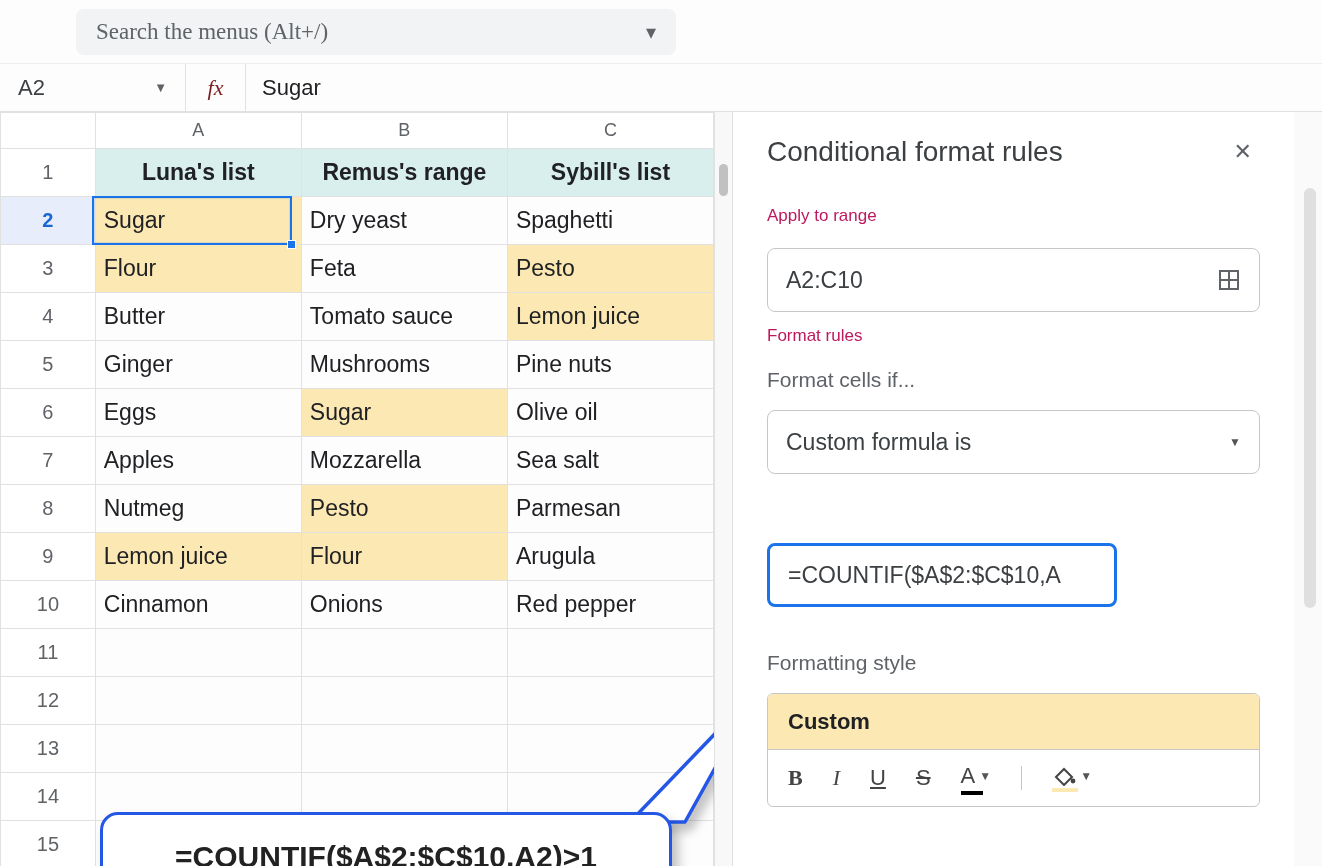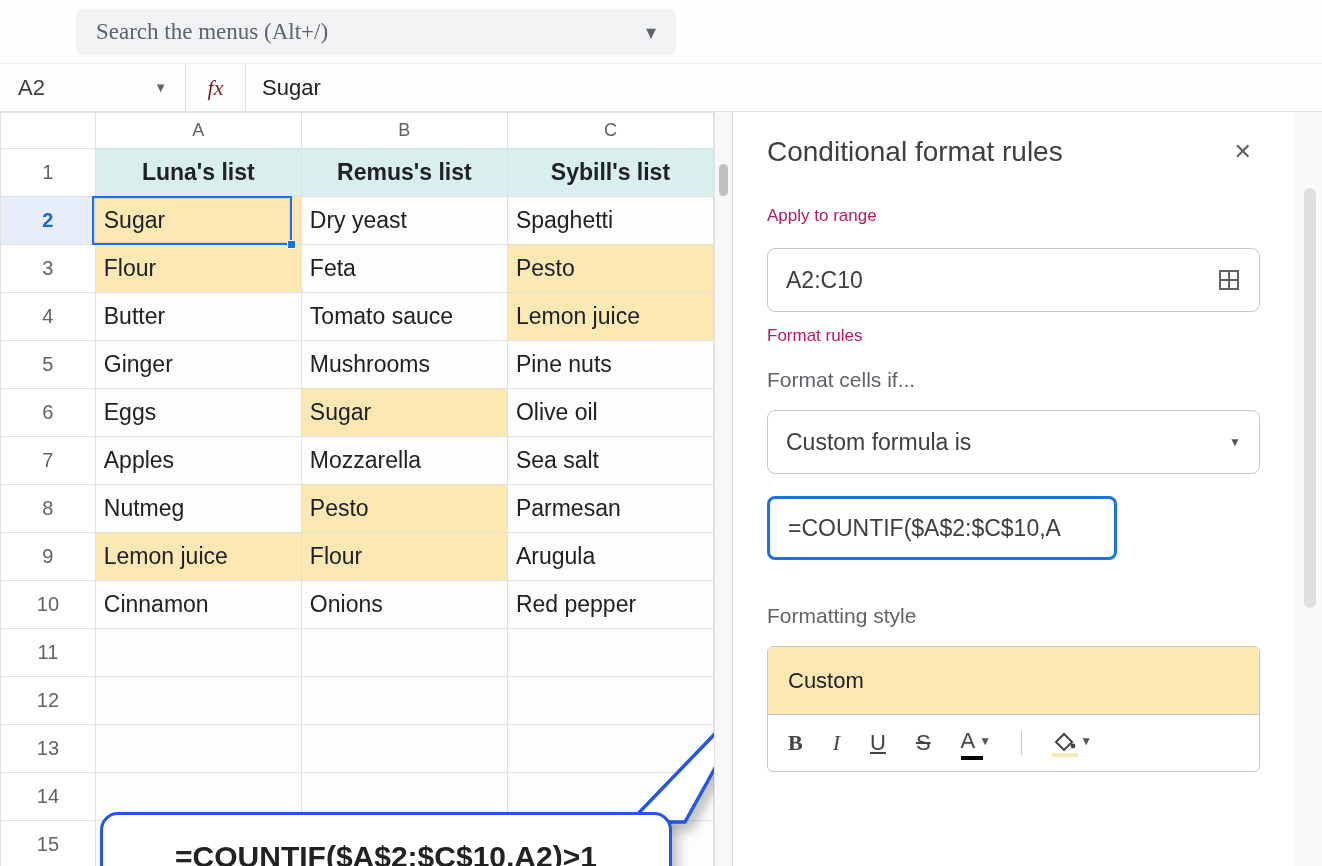--- a/index.html
+++ b/index.html
@@ -98,21 +98,21 @@
   .section-h{font-size:17px;color:#be185d;margin:14px 0 22px;}
   .sub-h{font-size:21px;color:#5f6368;margin:12px 0 18px;}
   .field{
     width:100%;height:64px;border:1px solid var(--border-dark);border-radius:8px;
     display:flex;align-items:center;padding:0 18px;font-size:23px;color:#3c4043;
     justify-content:space-between;background:#fff;
   }
   .field .grid-icon{width:24px;height:24px;display:inline-block;}
   .field.active{border:3px solid var(--cell-sel);}
   .styleblock{border:1px solid var(--border-dark);border-radius:6px;overflow:hidden;}
-  .style-preview{height:68px;background:var(--highlight);display:flex;align-items:center;padding:0 20px;font-size:22px;border-bottom:1px solid var(--border-dark);}
+  .style-preview{height:56px;background:var(--highlight);display:flex;align-items:center;padding:0 20px;font-size:22px;border-bottom:1px solid var(--border-dark);font-weight:bold;}
   .style-tools{height:56px;display:flex;align-items:center;gap:30px;padding:0 20px;font-size:22px;color:#444;}
   .style-tools .b{font-weight:800;font-family:'Times New Roman',serif;}
   .style-tools .i{font-style:italic;font-family:'Times New Roman',serif;}
   .style-tools .u{text-decoration:underline;}
   .style-tools .s{text-decoration:line-through;}
   .style-tools .txtcolor, .style-tools .fillcolor{position:relative;padding-bottom:4px;display:flex;align-items:center;gap:4px;}
   .style-tools .txtcolor::after{content:"";position:absolute;left:0;bottom:-2px;width:22px;height:4px;background:#000;}
   .style-tools .fillcolor::after{content:"";position:absolute;left:0;bottom:-2px;width:26px;height:4px;background:var(--highlight);}
   .mini-dd{font-size:12px;color:#555;}
   .sep{height:24px;width:1px;background:var(--border-dark);}
@@ -153,21 +153,21 @@
           <th class="corner" data-name="select-all-corner"></th>
           <th data-name="colhdr-A">A</th>
           <th data-name="colhdr-B">B</th>
           <th data-name="colhdr-C">C</th>
         </tr>
       </thead>
       <tbody id="grid-body">
           <tr data-name="row-1" class="hdr">
             <th data-name="rowhdr-1">1</th>
             <td data-name="header-cell">Luna's list</td>
-            <td data-name="header-cell">Remus's list</td>
+            <td data-name="header-cell">Remus's range</td>
             <td data-name="header-cell">Sybill's list</td>
           </tr>
           <tr data-name="row-2">
             <th data-name="rowhdr-2">2</th>
             <td data-name="cell" class="hi sel">Sugar</td>
             <td data-name="cell">Dry yeast</td>
             <td data-name="cell">Spaghetti</td>
           </tr>
           <tr data-name="row-3">
             <th data-name="rowhdr-3">3</th>
@@ -287,21 +287,21 @@
       <div class="section-h" style="" data-name="format-rules-label">Format rules</div>
       <div class="sub-h" data-name="format-cells-if-label">Format cells if...</div>
 
       <div class="field" data-name="condition-dropdown">
         <span>Custom formula is</span>
         <span class="mini-dd" data-name="chevron-down-icon">▼</span>
       </div>
 
       <div style="height:22px;"></div>
 
-      <div class="field active" data-name="custom-formula-input" style="width:350px;">
+      <div class="field active" data-name="custom-formula-input" style="width:350px;margin-top:47px;">
         <span>=COUNTIF($A$2:$C$10,A</span>
       </div>
 
       <div class="sub-h" style="margin-top:44px;" data-name="formatting-style-label">Formatting style</div>
 
       <div class="styleblock" data-name="formatting-style-block">
         <div class="style-preview" data-name="style-preview">
           <span>Custom</span>
         </div>
         <div class="style-tools">

